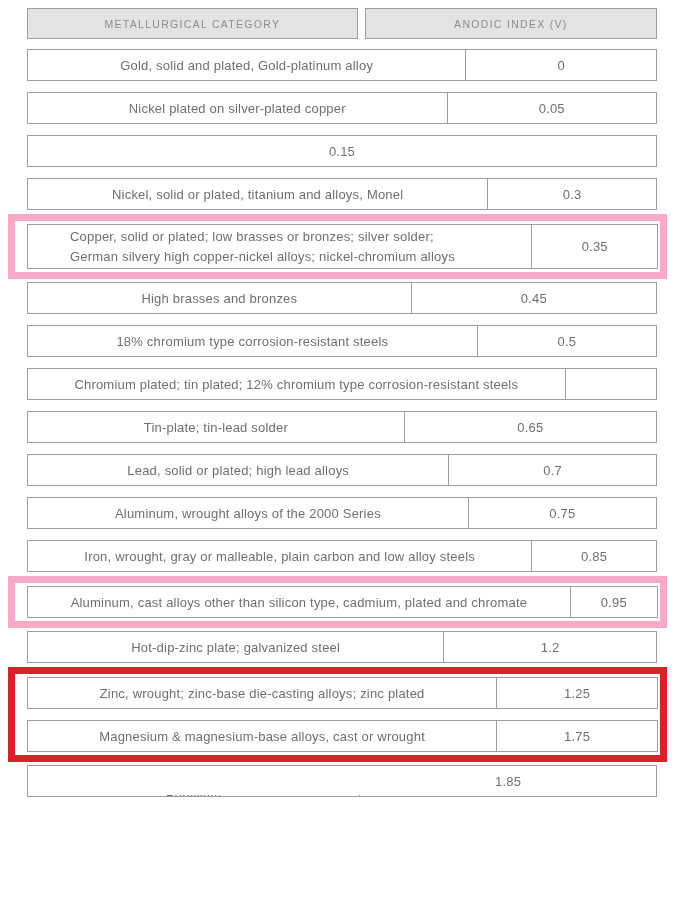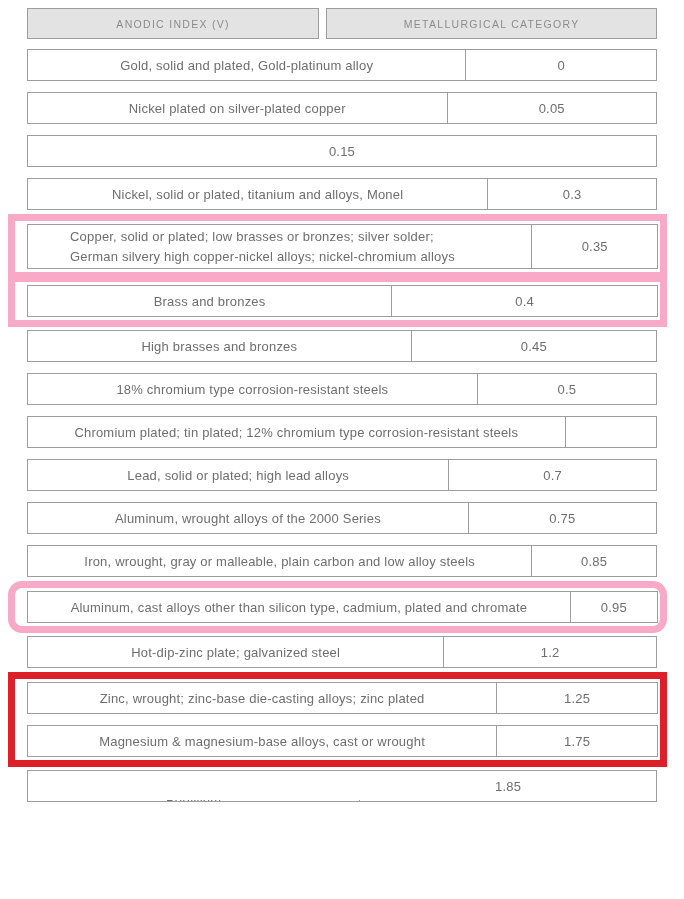--- a/index.html
+++ b/index.html
@@ -78,22 +78,22 @@
     display: flex;
     flex-direction: column;
     gap: 11px;
   }
 </style>
 </head>
 <body>
 
 <div class="table-wrap">
   <div class="header-row">
+    <div class="header-cell left">METALLURGICAL CATEGORY</div>
     <div class="header-cell right">ANODIC INDEX (V)</div>
-    <div class="header-cell left">METALLURGICAL CATEGORY</div>
   </div>
   <div class="rows">
       <div class="row">
         <div class="cell cat" style="width: 69.8%;">Gold, solid and plated, Gold-platinum alloy</div>
         <div class="cell val">0</div>
       </div>
       <div class="row">
         <div class="cell cat" style="width: 66.8%;">Nickel plated on silver-plated copper</div>
         <div class="cell val">0.05</div>
       </div>
@@ -106,52 +106,48 @@
       </div>
       <div class="hl" style="border-color: rgb(248, 169, 198);">
         <div class="inner">
           <div class="row two-line">
             <div class="cell cat left-align" style="width: 80.2%;">Copper, solid or plated; low brasses or bronzes; silver solder;
 German silvery high copper-nickel alloys; nickel-chromium alloys</div>
             <div class="cell val">0.35</div>
           </div>
         </div>
       </div>
-      <div class="hl" style="border-color: rgb(248, 169, 198);">
-        <div class="inner">
-          <div class="row">
-            <div class="cell cat" style="width: 57.9%;">Brass and bronzes</div>
-            <div class="cell val">0.4</div>
-          </div>
-        </div>
-      </div>
       <div class="row">
         <div class="cell cat" style="width: 61.1%;">High brasses and bronzes</div>
         <div class="cell val">0.45</div>
       </div>
       <div class="row">
         <div class="cell cat" style="width: 71.6%;">18% chromium type corrosion-resistant steels</div>
         <div class="cell val">0.5</div>
       </div>
       <div class="row">
         <div class="cell cat" style="width: 85.6%;">Chromium plated; tin plated; 12% chromium type corrosion-resistant steels</div>
+      </div>
+      <div class="row">
+        <div class="cell cat" style="width: 60%;">Tin-plate; tin-lead solder</div>
+        <div class="cell val">0.65</div>
       </div>
       <div class="row">
         <div class="cell cat" style="width: 67.1%;">Lead, solid or plated; high lead alloys</div>
         <div class="cell val">0.7</div>
       </div>
       <div class="row">
         <div class="cell cat" style="width: 70.2%;">Aluminum, wrought alloys of the 2000 Series</div>
         <div class="cell val">0.75</div>
       </div>
       <div class="row">
         <div class="cell cat" style="width: 80.3%;">Iron, wrought, gray or malleable, plain carbon and low alloy steels</div>
         <div class="cell val">0.85</div>
       </div>
-      <div class="hl" style="border-color: rgb(248, 169, 198); border-radius: 14px;">
+      <div class="hl" style="border-color: rgb(248, 169, 198);">
         <div class="inner">
           <div class="row">
             <div class="cell cat" style="width: 86.3%;">Aluminum, cast alloys other than silicon type, cadmium, plated and chromate</div>
             <div class="cell val">0.95</div>
           </div>
         </div>
       </div>
       <div class="row">
         <div class="cell cat" style="width: 66.3%;">Hot-dip-zinc plate; galvanized steel</div>
         <div class="cell val">1.2</div>

